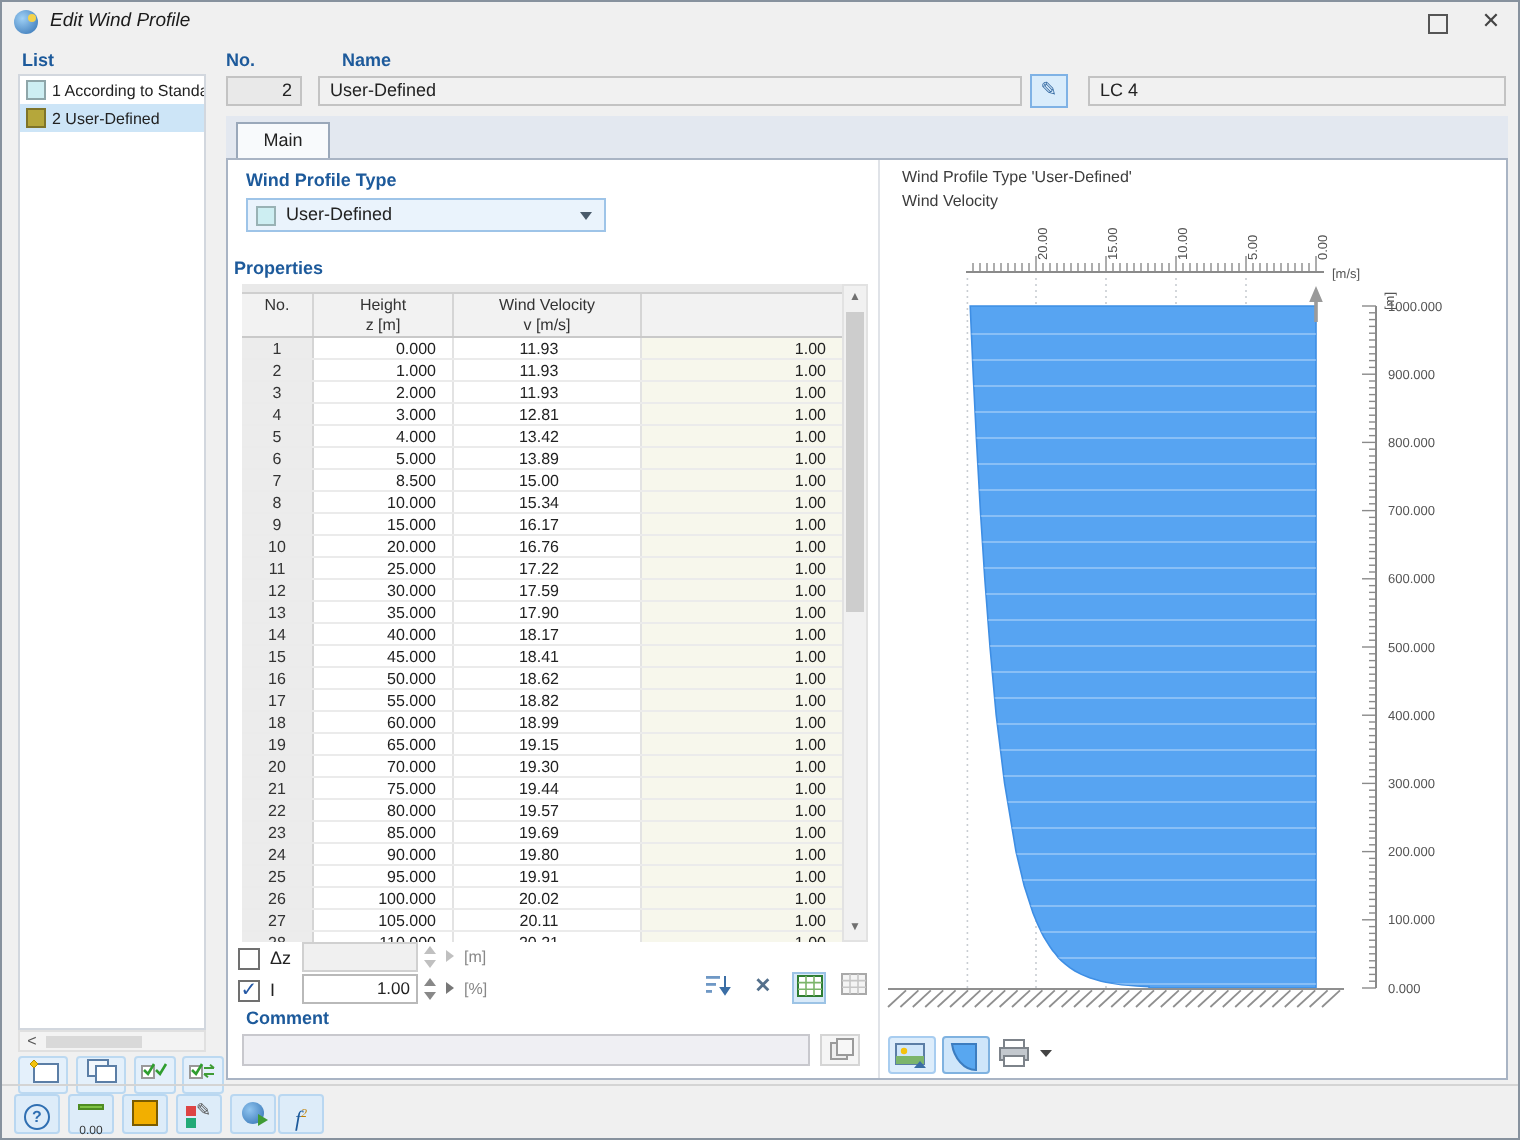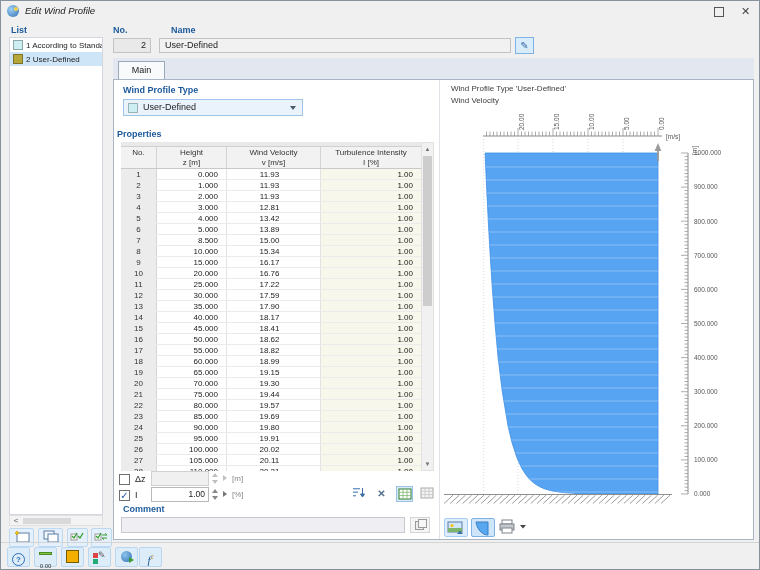--- a/index.html
+++ b/index.html
@@ -185,20 +185,21 @@
         <path d="M2 6 L4 8 L7 3" stroke="#2f9e2f" stroke-width="1.3" fill="none"></path>
         <path d="M8 5 L13 5 M13 5 L11 3.4 M8 8 L13 8 M8 8 L10 9.6" stroke="#3f9c35" stroke-width="1" fill="none"></path>
       </svg>
   </div>
 
   <div class="lbl" id="no-label">No.</div>
   <div class="abs" id="no-field">2</div>
   <div class="lbl" id="name-label">Name</div>
   <div class="abs" id="name-field">User-Defined</div>
   <div class="abs" id="rename-btn"><span>✎</span></div>
+  <div class="abs" id="assigned-field">LC 4</div>
 
   <div class="abs" id="tabbar"></div>
   <div class="abs" id="tab-main">Main</div>
   <div class="abs" id="content"></div>
   <div class="abs" id="chart-divider"></div>
 
   <div class="lbl" id="wpt-label">Wind Profile Type</div>
   <div class="abs" id="wpt-select">
     <span class="swatch" style="background: rgb(205, 238, 242);"></span>
     <span class="val">User-Defined</span>
@@ -212,24 +213,20 @@
         <div>No.</div>
         <div></div>
       </div>
     <div class="pt-hcell" style="width:70px">
         <div>Height</div>
         <div>z [m]</div>
       </div>
     <div class="pt-hcell" style="width:94px">
         <div>Wind Velocity</div>
         <div>v [m/s]</div>
-      </div>
-    <div class="pt-hcell" style="width:100px;border-right:none">
-        <div>Turbulence Intensity</div>
-        <div>I [%]</div>
       </div>
   </div>
   <div class="abs" id="pt-body">
       <div class="pt-row">
         <div class="pt-c0">1</div>
         <div class="pt-c1">0.000</div>
         <div class="pt-c2">11.93</div>
         <div class="pt-c3">1.00</div>
       </div>
       <div class="pt-row">

